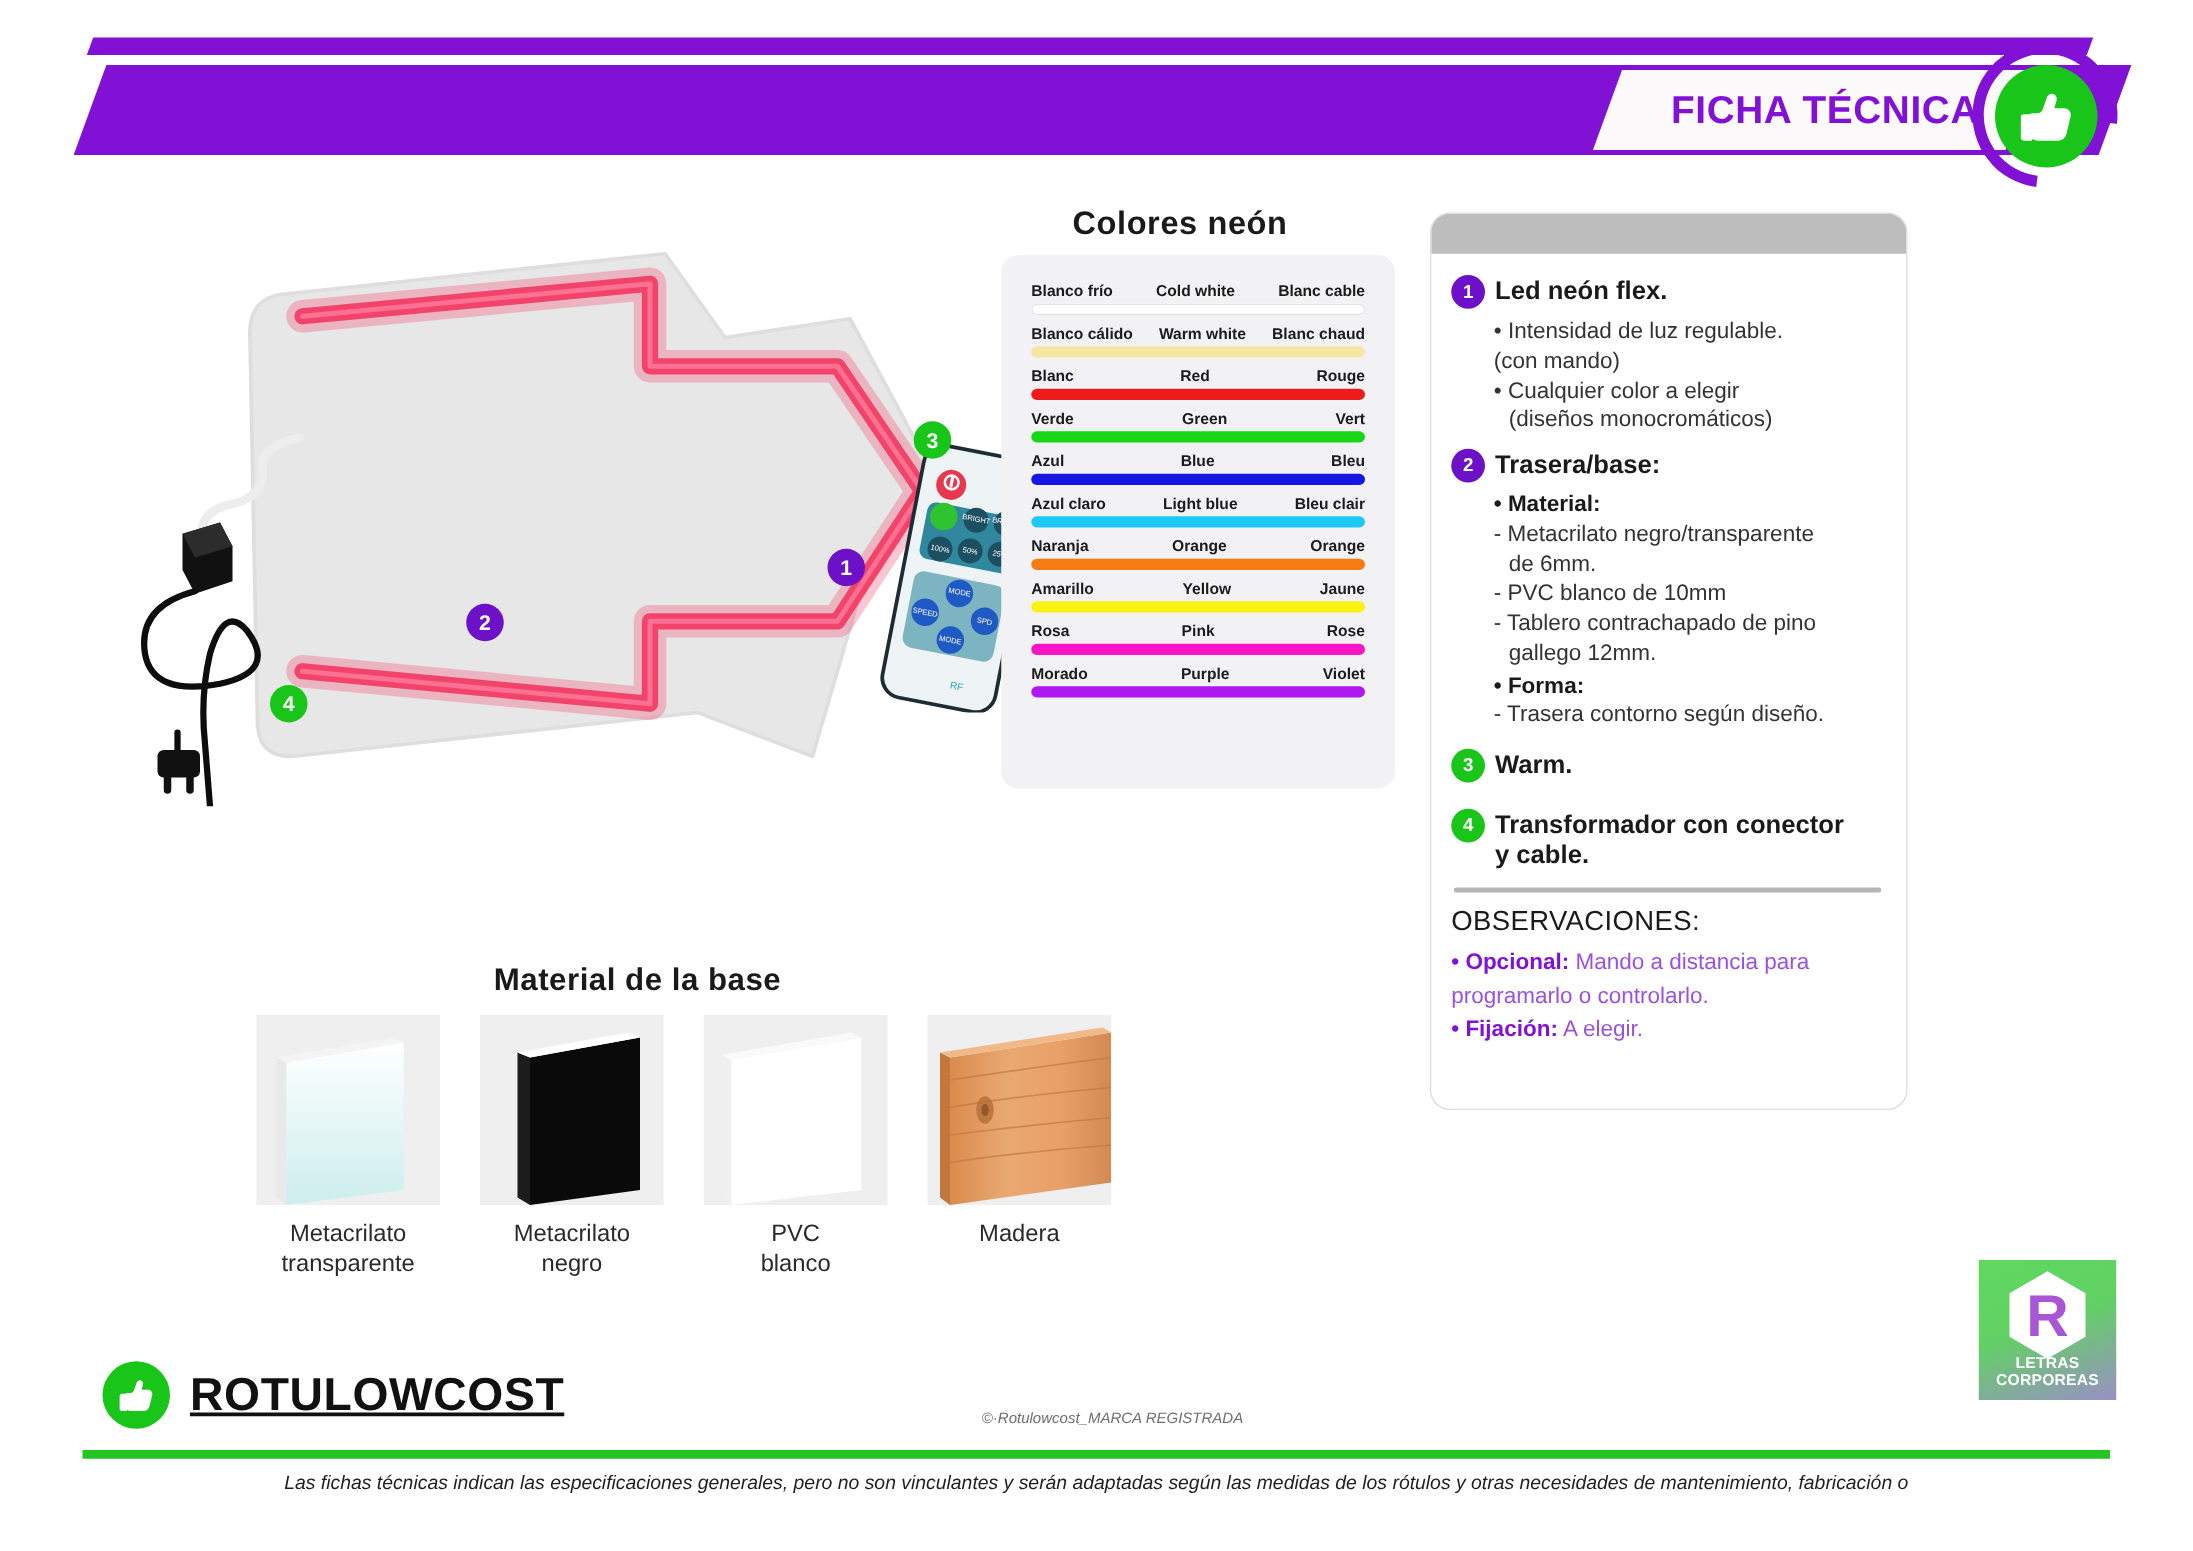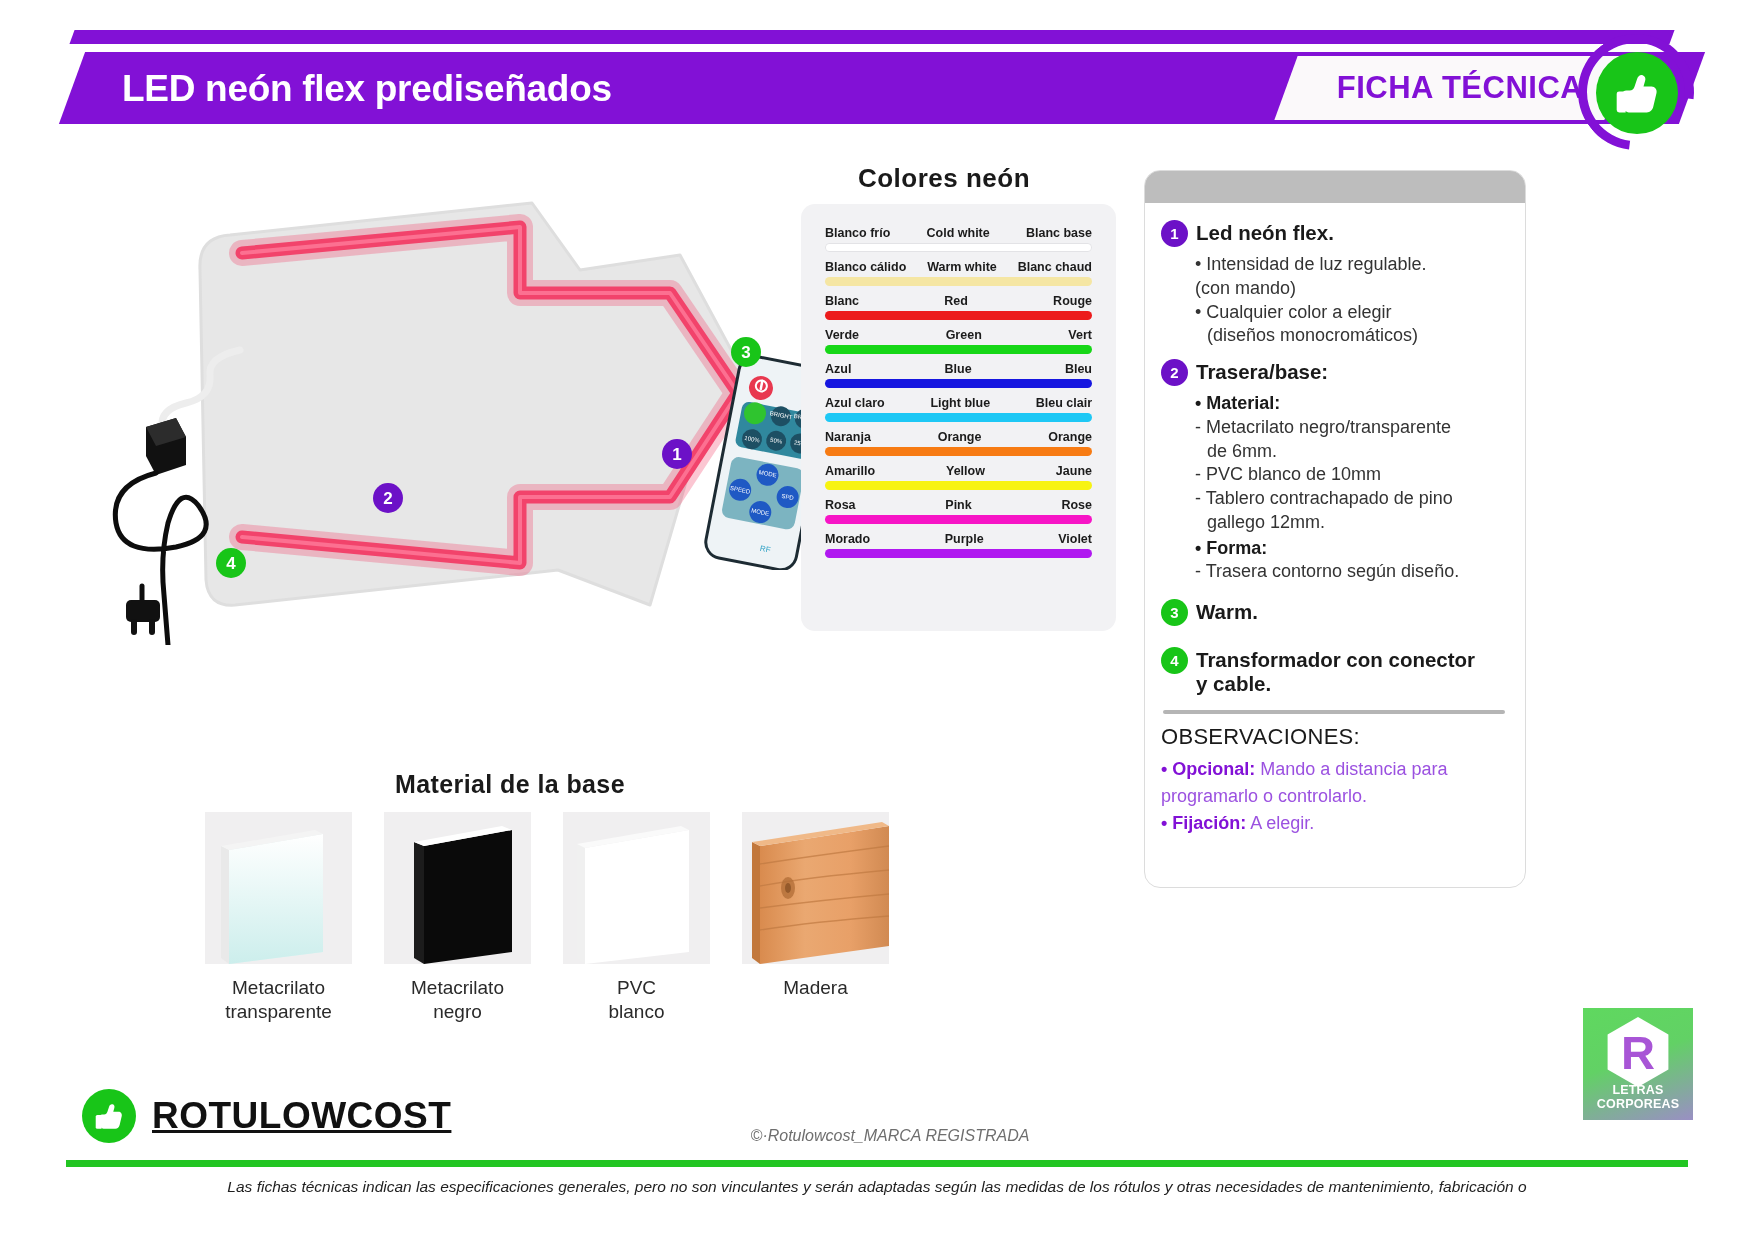--- a/index.html
+++ b/index.html
@@ -273,21 +273,21 @@
     font-size: 37px;
     color: #111111;
     letter-spacing: 0.5px;
     text-decoration: underline;
   }
   #copyright {
     position: absolute; left: 520px; top: 1127px; width: 740px;
     text-align: center;
     font-family: "Liberation Sans", sans-serif;
     font-style: italic;
-    font-size: 16px;
+    font-size: 12px;
     color: #6e6e6e;
   }
   #green-rule {
     position: absolute; left: 66px; top: 1160px;
     width: 1622px; height: 7px; background: #22c522;
   }
   #disclaimer {
     position: absolute; left: 66px; top: 1178px; width: 1622px;
     text-align: center;
     font-family: "Liberation Sans", sans-serif;
@@ -297,21 +297,20 @@
   }
 </style>
 </head>
 <body>
 
 <div id="sheet">
 
   <div id="header">
     <div class="hdr-rule"></div>
     <div class="hdr-band"></div>
-    <div class="hdr-title">LED neón flex prediseñados</div>
     <div class="hdr-badge"></div>
     <div class="hdr-badge-text">FICHA TÉCNICA</div>
     <div class="hdr-swoosh"></div>
     <div class="hdr-logo">
       <svg class="thumb-svg" viewBox="0 0 64 64">
         <path fill="#ffffff" d="M24 56c-6 0-10-4-10-10V34c0-3 2-5 5-5h4c3 0 5-2 6-5l3-9c1-4 4-6 7-5 3 1 4 4 3 7l-2 7h10c4 0 7 4 6 8l-4 17c-1 4-4 7-8 7H24z"></path>
         <path fill="#ffffff" d="M10 30h8v26h-8a3 3 0 0 1-3-3V33a3 3 0 0 1 3-3z"></path>
       </svg>
     </div>
   </div>
@@ -391,21 +390,21 @@
     <div class="marker m-green" id="mk3" style="left:41px;top:-18px;">3</div>
   </div>
 
   <div id="colors-title">Colores neón</div>
   <div id="colors-card">
 
     <div class="color-row">
       <div class="color-labels">
         <span class="cl-es">Blanco frío</span>
         <span class="cl-en">Cold white</span>
-        <span class="cl-fr">Blanc base</span>
+        <span class="cl-fr">Blanc cable</span>
       </div>
       <div class="color-bar outline" style="background: rgb(255, 255, 255);"></div>
     </div>
 
     <div class="color-row">
       <div class="color-labels">
         <span class="cl-es">Blanco cálido</span>
         <span class="cl-en">Warm white</span>
         <span class="cl-fr">Blanc chaud</span>
       </div>

